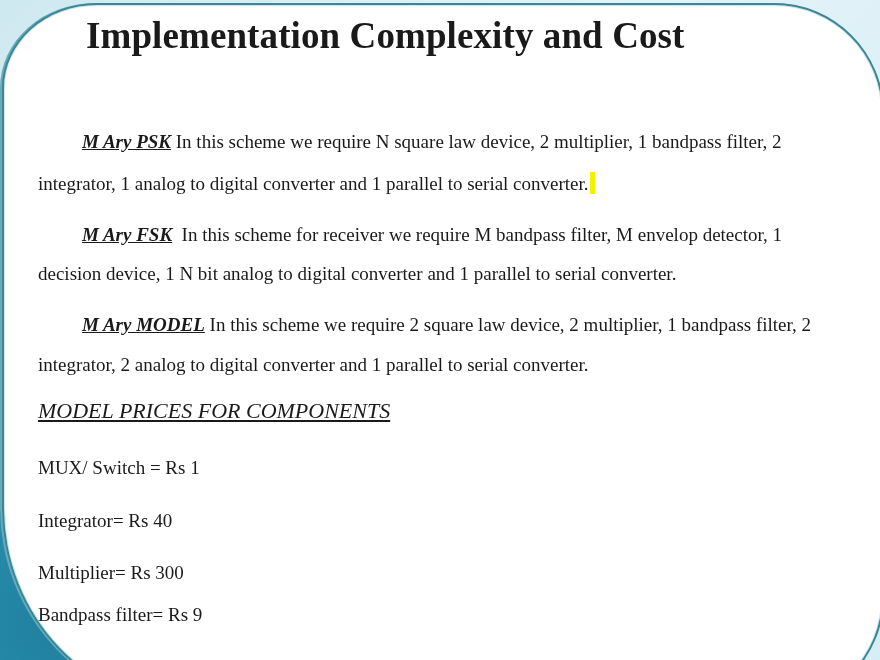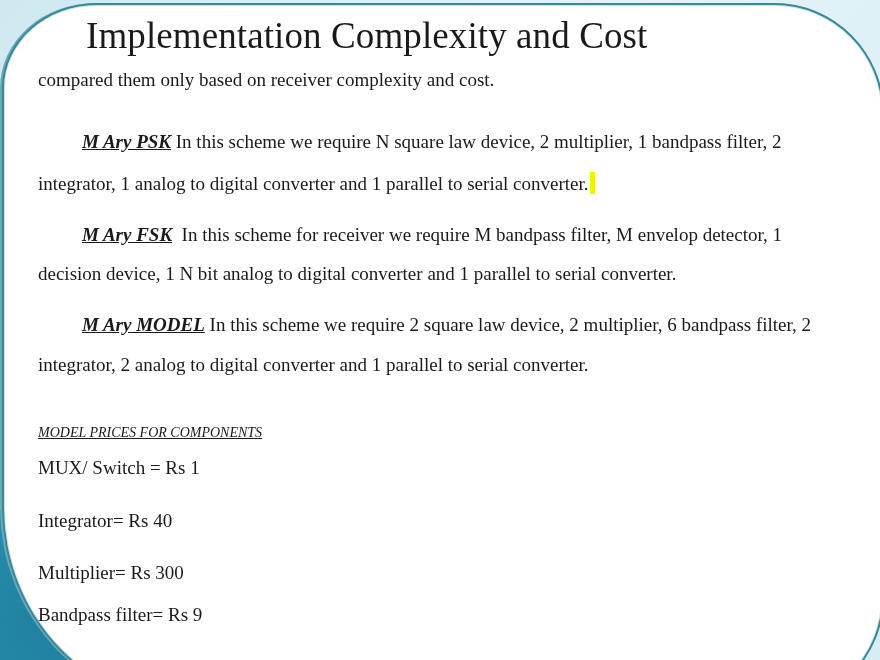--- a/index.html
+++ b/index.html
@@ -39,21 +39,21 @@
       position: absolute;
       left: 38px;
       top: 0;
       width: 840px;
     }
     .title {
       position: absolute;
       left: 48px;
       top: 14px;
       font-size: 37px;
-      font-weight: normal;
+      font-weight: bold;
       white-space: nowrap;
       letter-spacing: 0.1px;
     }
     .intro {
       position: absolute;
       left: 0;
       top: 68px;
       font-size: 19px;
       line-height: 23px;
       width: 800px;
@@ -74,22 +74,22 @@
       display: inline-block;
       width: 5px;
       height: 22px;
       background: #f2f200;
       vertical-align: -4px;
       margin-left: 1px;
     }
     .section-heading {
       position: absolute;
       left: 0;
-      top: 425px;
-      font-size: 14px;
+      top: 398px;
+      font-size: 22px;
       font-style: italic;
       text-decoration: underline;
       white-space: nowrap;
       text-align: center;
     }
     .price-line {
       position: absolute;
       left: 0;
       font-size: 19px;
       white-space: nowrap;
@@ -100,39 +100,38 @@
 
 <div class="bg-wedge"></div>
 
 <div class="panel"></div>
 
 <div class="content">
 
   <div class="title">Implementation Complexity and Cost</div>
 
   <div class="intro">
-    <div>compared them only based on receiver complexity and cost.</div>
   </div>
 
   <div class="scheme-line" style="top:131px;">
     <span class="scheme-name">M Ary PSK</span><span> In this scheme we require N square law device, 2 multiplier, 1 bandpass filter, 2</span>
   </div>
   <div class="scheme-line" style="top:172px;">
     <span>integrator, 1 analog to digital converter and 1 parallel to serial converter.</span><span class="highlight"></span>
   </div>
 
   <div class="scheme-line" style="top:224px;">
     <span class="scheme-name">M Ary FSK</span><span style="white-space:pre;margin-top:24px;">  In this scheme for receiver we require M bandpass filter, M envelop detector, 1</span>
   </div>
   <div class="scheme-line" style="top:263px;">
     <span>decision device, 1 N bit analog to digital converter and 1 parallel to serial converter.</span>
   </div>
 
   <div class="scheme-line" style="top:314px;">
-    <span class="scheme-name">M Ary MODEL</span><span> In this scheme we require 2 square law device, 2 multiplier, 6 bandpass filter, 2</span>
+    <span class="scheme-name">M Ary MODEL</span><span> In this scheme we require 2 square law device, 2 multiplier, 1 bandpass filter, 2</span>
   </div>
   <div class="scheme-line" style="top:354px;">
     <span>integrator, 2 analog to digital converter and 1 parallel to serial converter.</span>
   </div>
 
   <div class="section-heading">MODEL PRICES FOR COMPONENTS</div>
 
   <div class="price-line" style="top:457px;">MUX/ Switch = Rs 1</div>
   <div class="price-line" style="top:510px;">Integrator= Rs 40</div>
   <div class="price-line" style="top:562px;">Multiplier= Rs 300</div>

